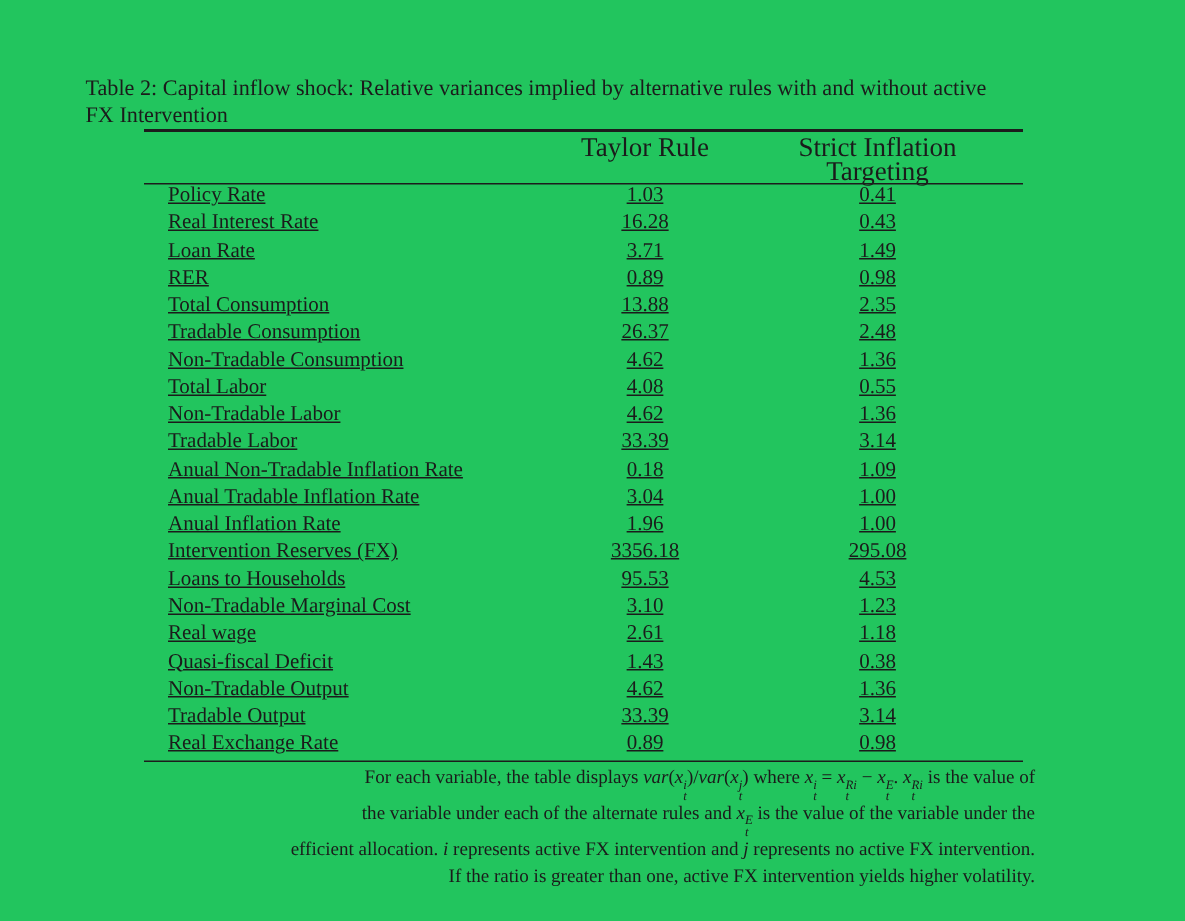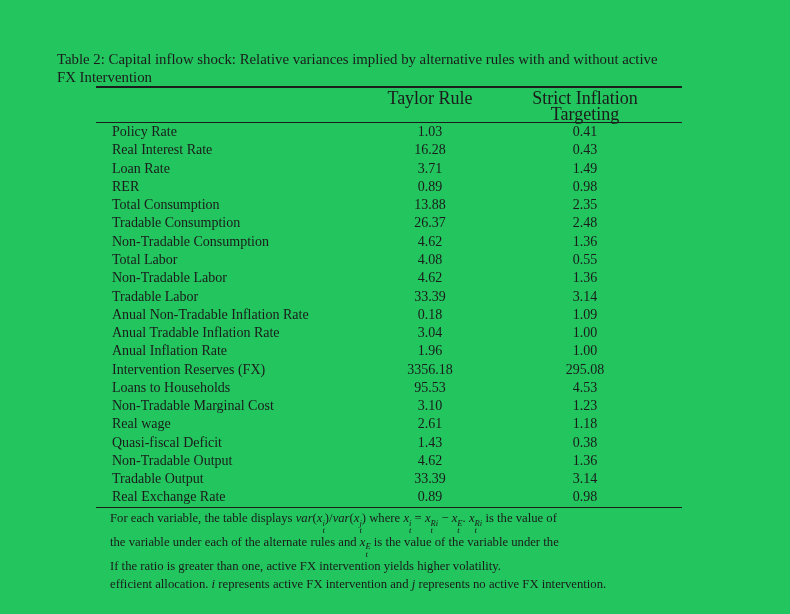--- a/index.html
+++ b/index.html
@@ -18,24 +18,24 @@
   .rule-mid{top:121.5px;height:1.5px;}
   .rule-bot{top:506.5px;height:1.7px;}
 
   .thead{position:absolute;left:96px;top:90px;width:586px;display:flex;font-size:18px;line-height:16.4px;align-items:flex-start;}
   .lblcol{flex:1;}
   .c1{width:160px;text-align:center;}
   .c2{width:150px;text-align:center;}
   .spc{width:22px;}
 
   #rows{position:absolute;left:96px;top:123px;width:586px;}
-  .trow{display:flex;height:18.28px;align-items:center;font-size:14px;}
+  .trow{display:flex;height:18.28px;font-size:14px;text-decoration:underline;}
   .trow .lblcol{padding-left:16px;white-space:nowrap;}
 
-  #footnote{position:absolute;left:110px;top:510px;width:580px;font-size:12.7px;line-height:17.7px;}
+  #footnote{position:absolute;left:110px;top:510px;width:580px;font-size:12.7px;line-height:17.7px;text-align:right;}
   .fline{white-space:nowrap;}
   .it{font-style:italic;}
   .mbase{font-style:italic;}
   .mstack{display:inline-flex;flex-direction:column;align-items:flex-start;
           font-size:8.6px;line-height:7.2px;vertical-align:-3.5px;font-style:italic;}
 </style>
 </head>
 <body>
 
 <div class="canvas">
@@ -207,17 +207,17 @@
           <span>E</span>
           <span>t</span>
         </span><span>. </span><span class="mbase">x</span><span class="mstack">
           <span>Ri</span>
           <span>t</span>
         </span><span> is the value of</span></div>
       <div class="fline"><span>the variable under each of the alternate rules and </span><span class="mbase">x</span><span class="mstack">
           <span>E</span>
           <span>t</span>
         </span><span> is the value of the variable under the</span></div>
+      <div class="fline"><span>efficient allocation. </span><span class="it">i</span><span> represents active FX intervention and </span><span class="it">j</span><span> represents no active FX intervention.</span></div>
       <div class="fline"><span>If the ratio is greater than one, active FX intervention yields higher volatility.</span></div>
-      <div class="fline"><span>efficient allocation. </span><span class="it">i</span><span> represents active FX intervention and </span><span class="it">j</span><span> represents no active FX intervention.</span></div>
     </div>
 
 </div>
 
 </body></html>

